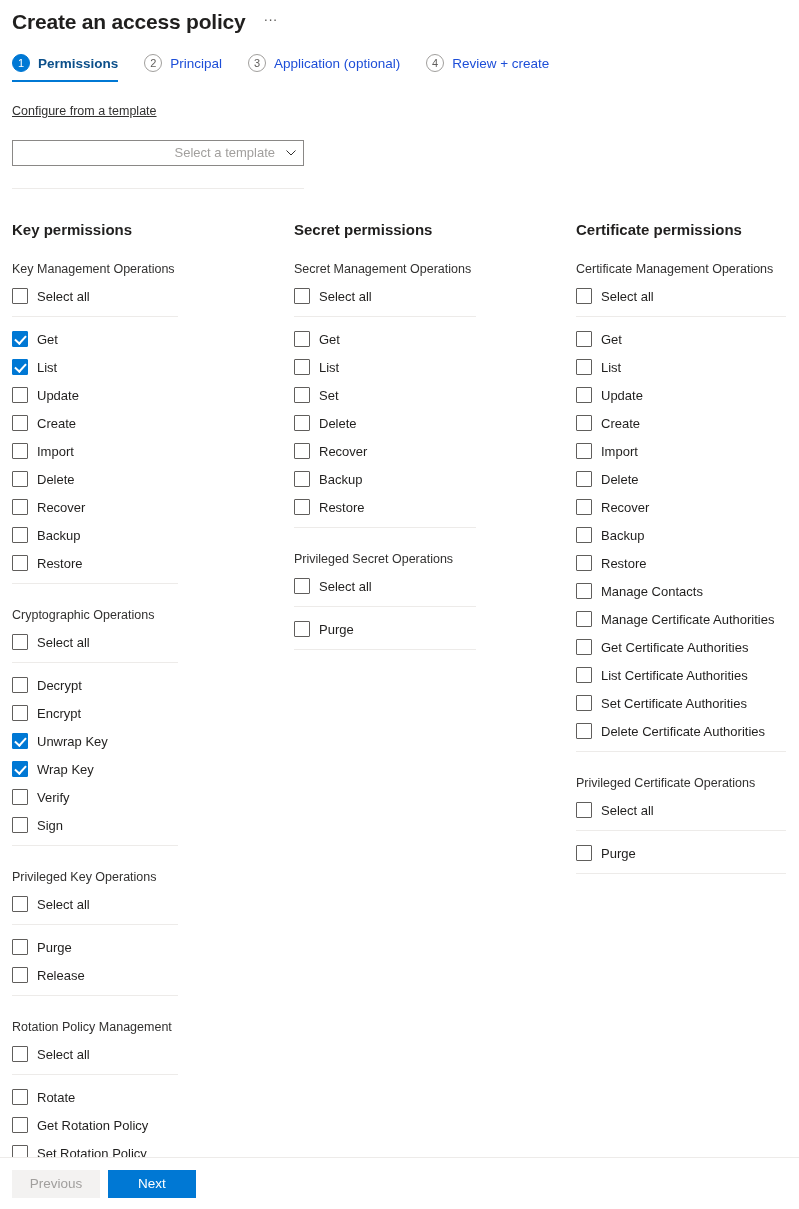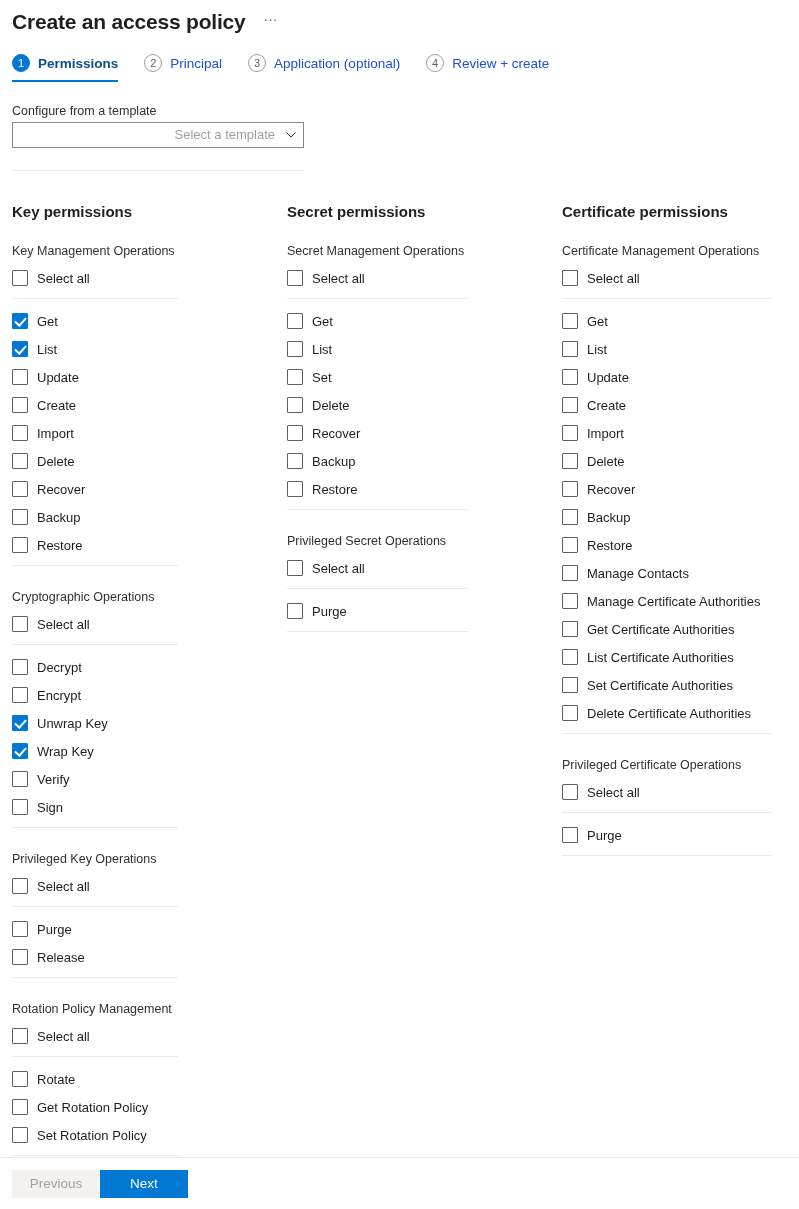--- a/index.html
+++ b/index.html
@@ -92,21 +92,22 @@
     background: #0078d4;
   }
 
   
   .template-block {
     padding: 22px 12px 0 12px;
   }
   .field-label {
     font-size: 12.5px;
     color: #323130;
-    margin-bottom: 4px;
+    margin-bottom: 22px;
+    text-decoration: underline;
   }
   .select-wrap {
     position: relative;
     width: 292px;
   }
   .fake-select {
     width: 292px;
     height: 26px;
     border: 1px solid #8a8886;
     background: #ffffff;
@@ -128,21 +129,21 @@
     justify-content: center;
     border-left: 1px solid transparent;
     pointer-events: none;
   }
   .select-caret svg { display: block; }
 
   
   .columns {
     display: flex;
     padding: 24px 12px 0 12px;
-    gap: 9px;
+    gap: 16px;
   }
   .col { width: 266px; flex: none; padding-right: 24px; }
   .col-title {
     font-size: 15px;
     font-weight: 600;
     color: #201f1e;
     margin-bottom: 18px;
   }
   .group { margin-bottom: 8px; margin-top: 24px; }
   .group-title {
@@ -198,21 +199,21 @@
   
   .footer {
     position: absolute;
     left: 0;
     right: 0;
     bottom: 0;
     height: 52px;
     border-top: 1px solid #edebe9;
     display: flex;
     align-items: center;
-    gap: 0;
+    gap: 8px;
     padding: 0 12px;
     background: #ffffff;
   }
   .btn {
     height: 28px;
     min-width: 88px;
     font-size: 13.5px;
     font-family: "Liberation Sans", sans-serif;
     border: 1px solid transparent;
     cursor: pointer;

